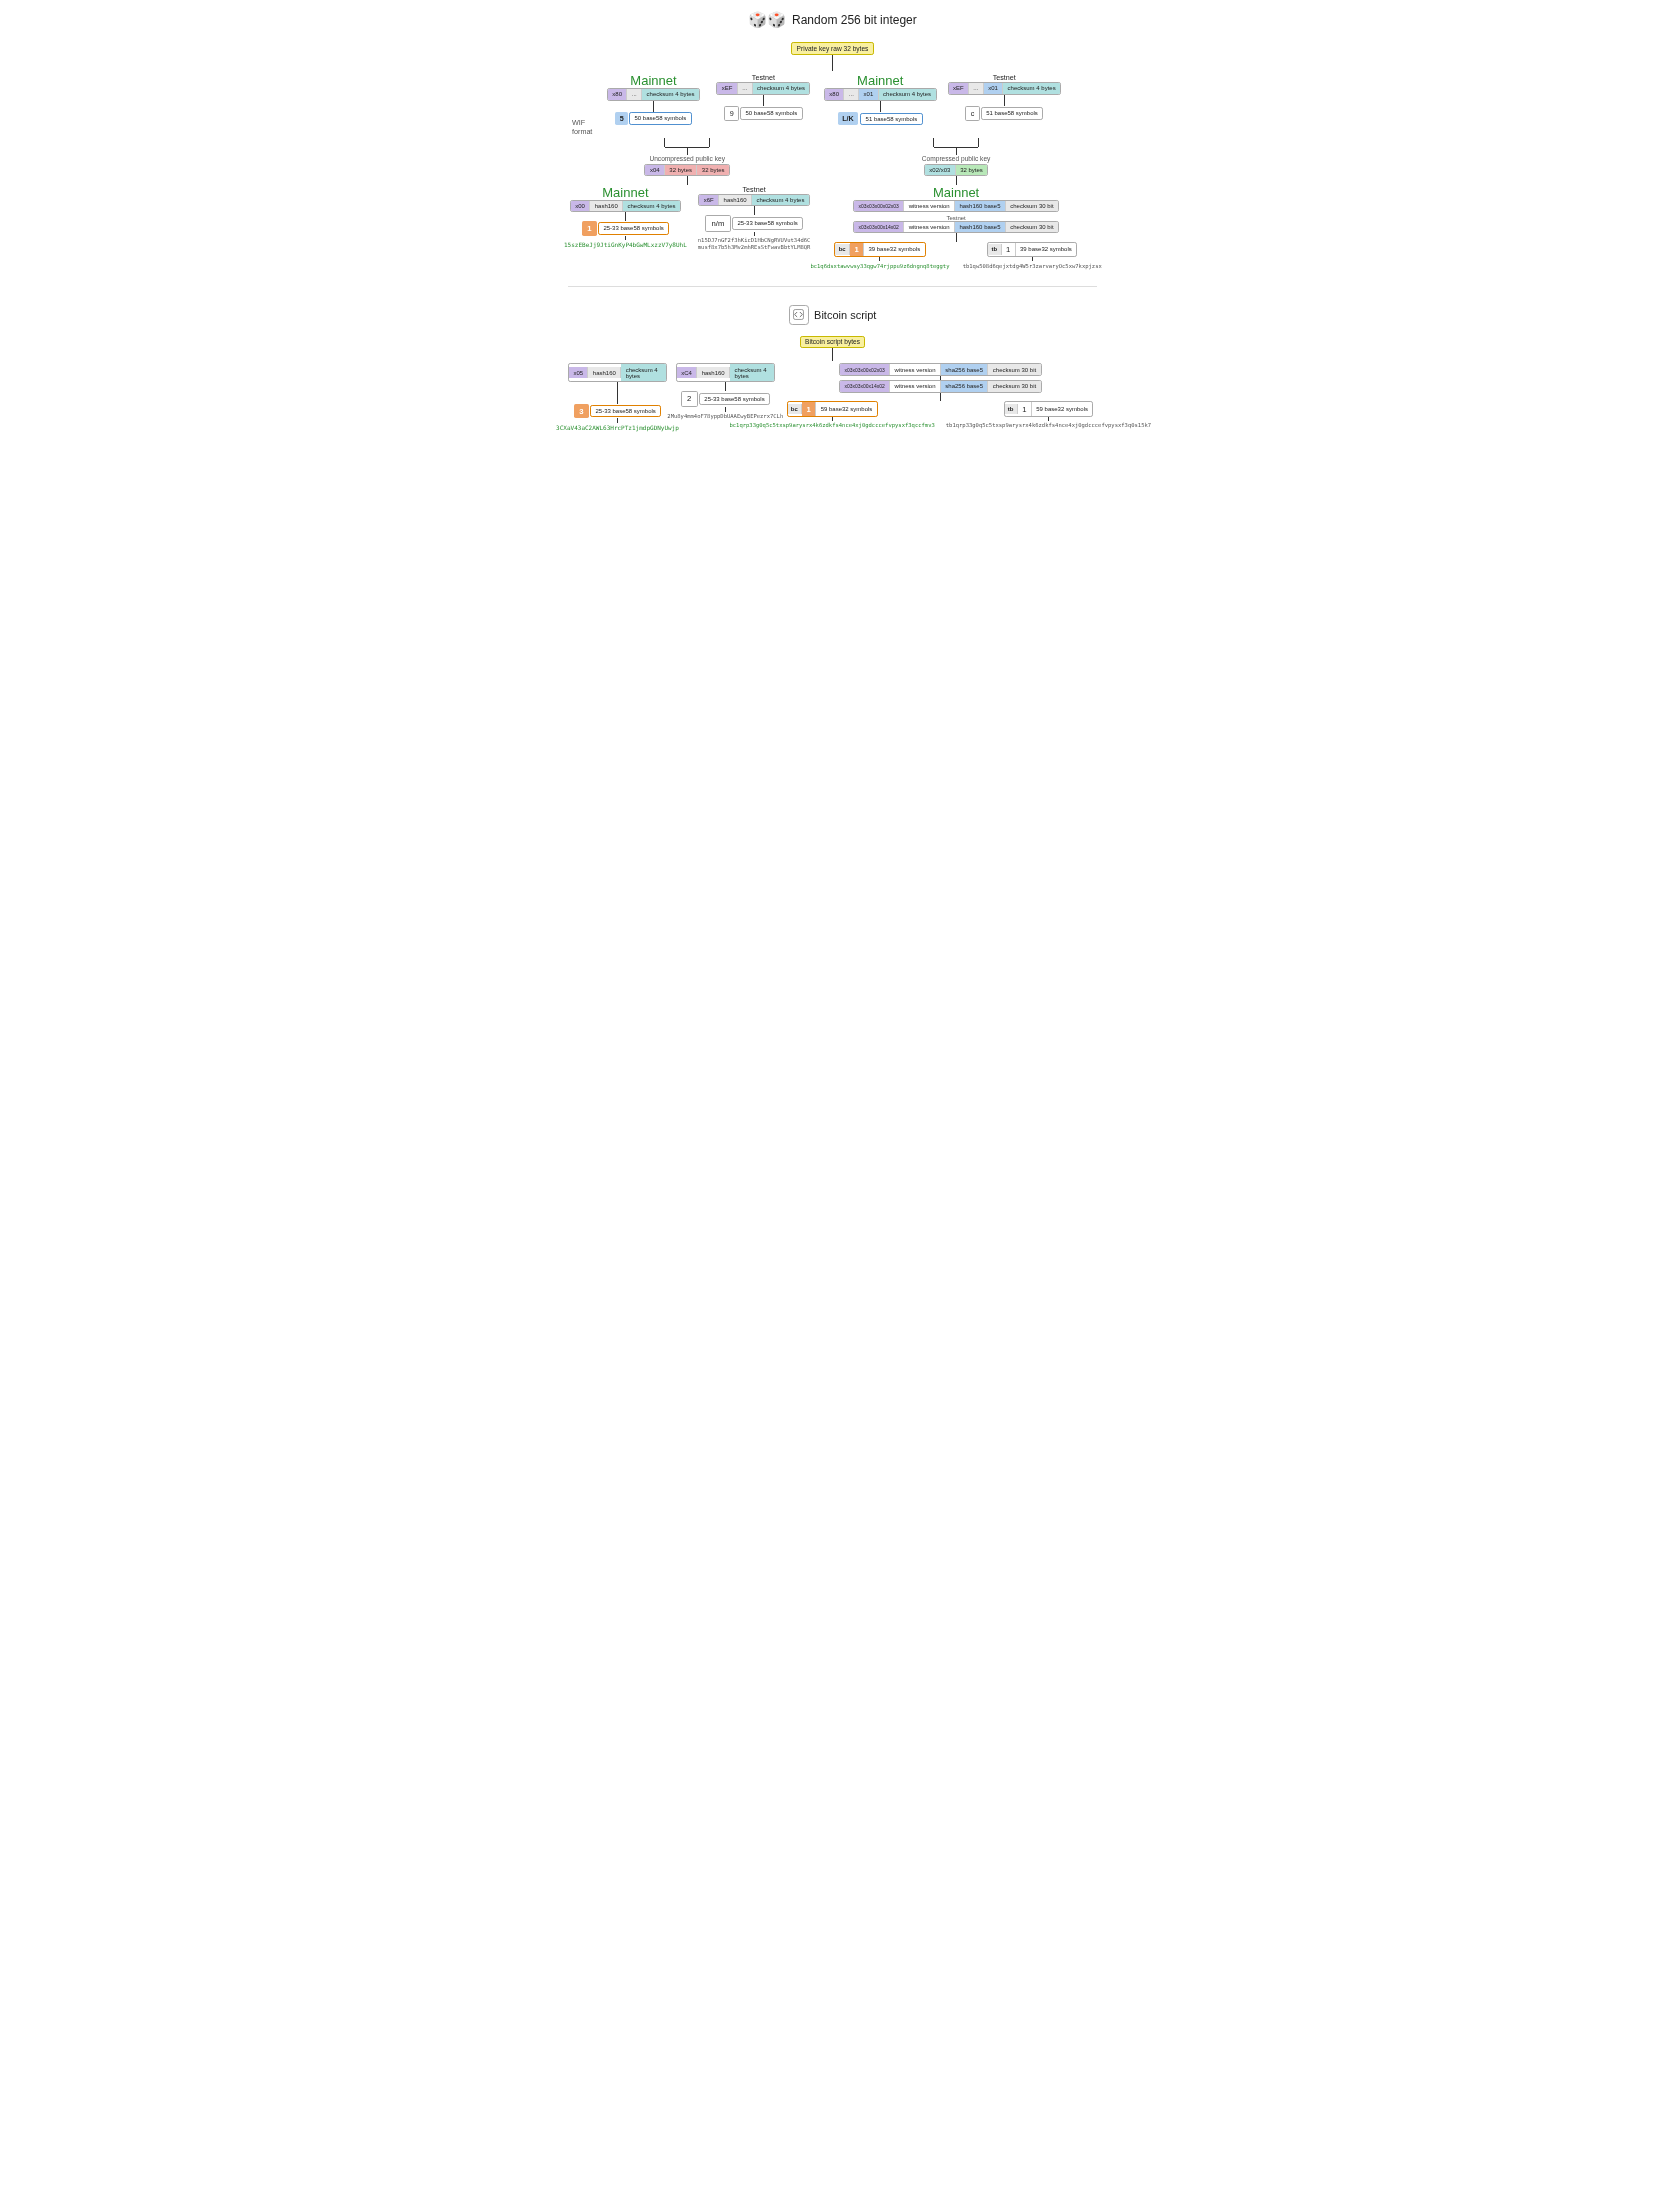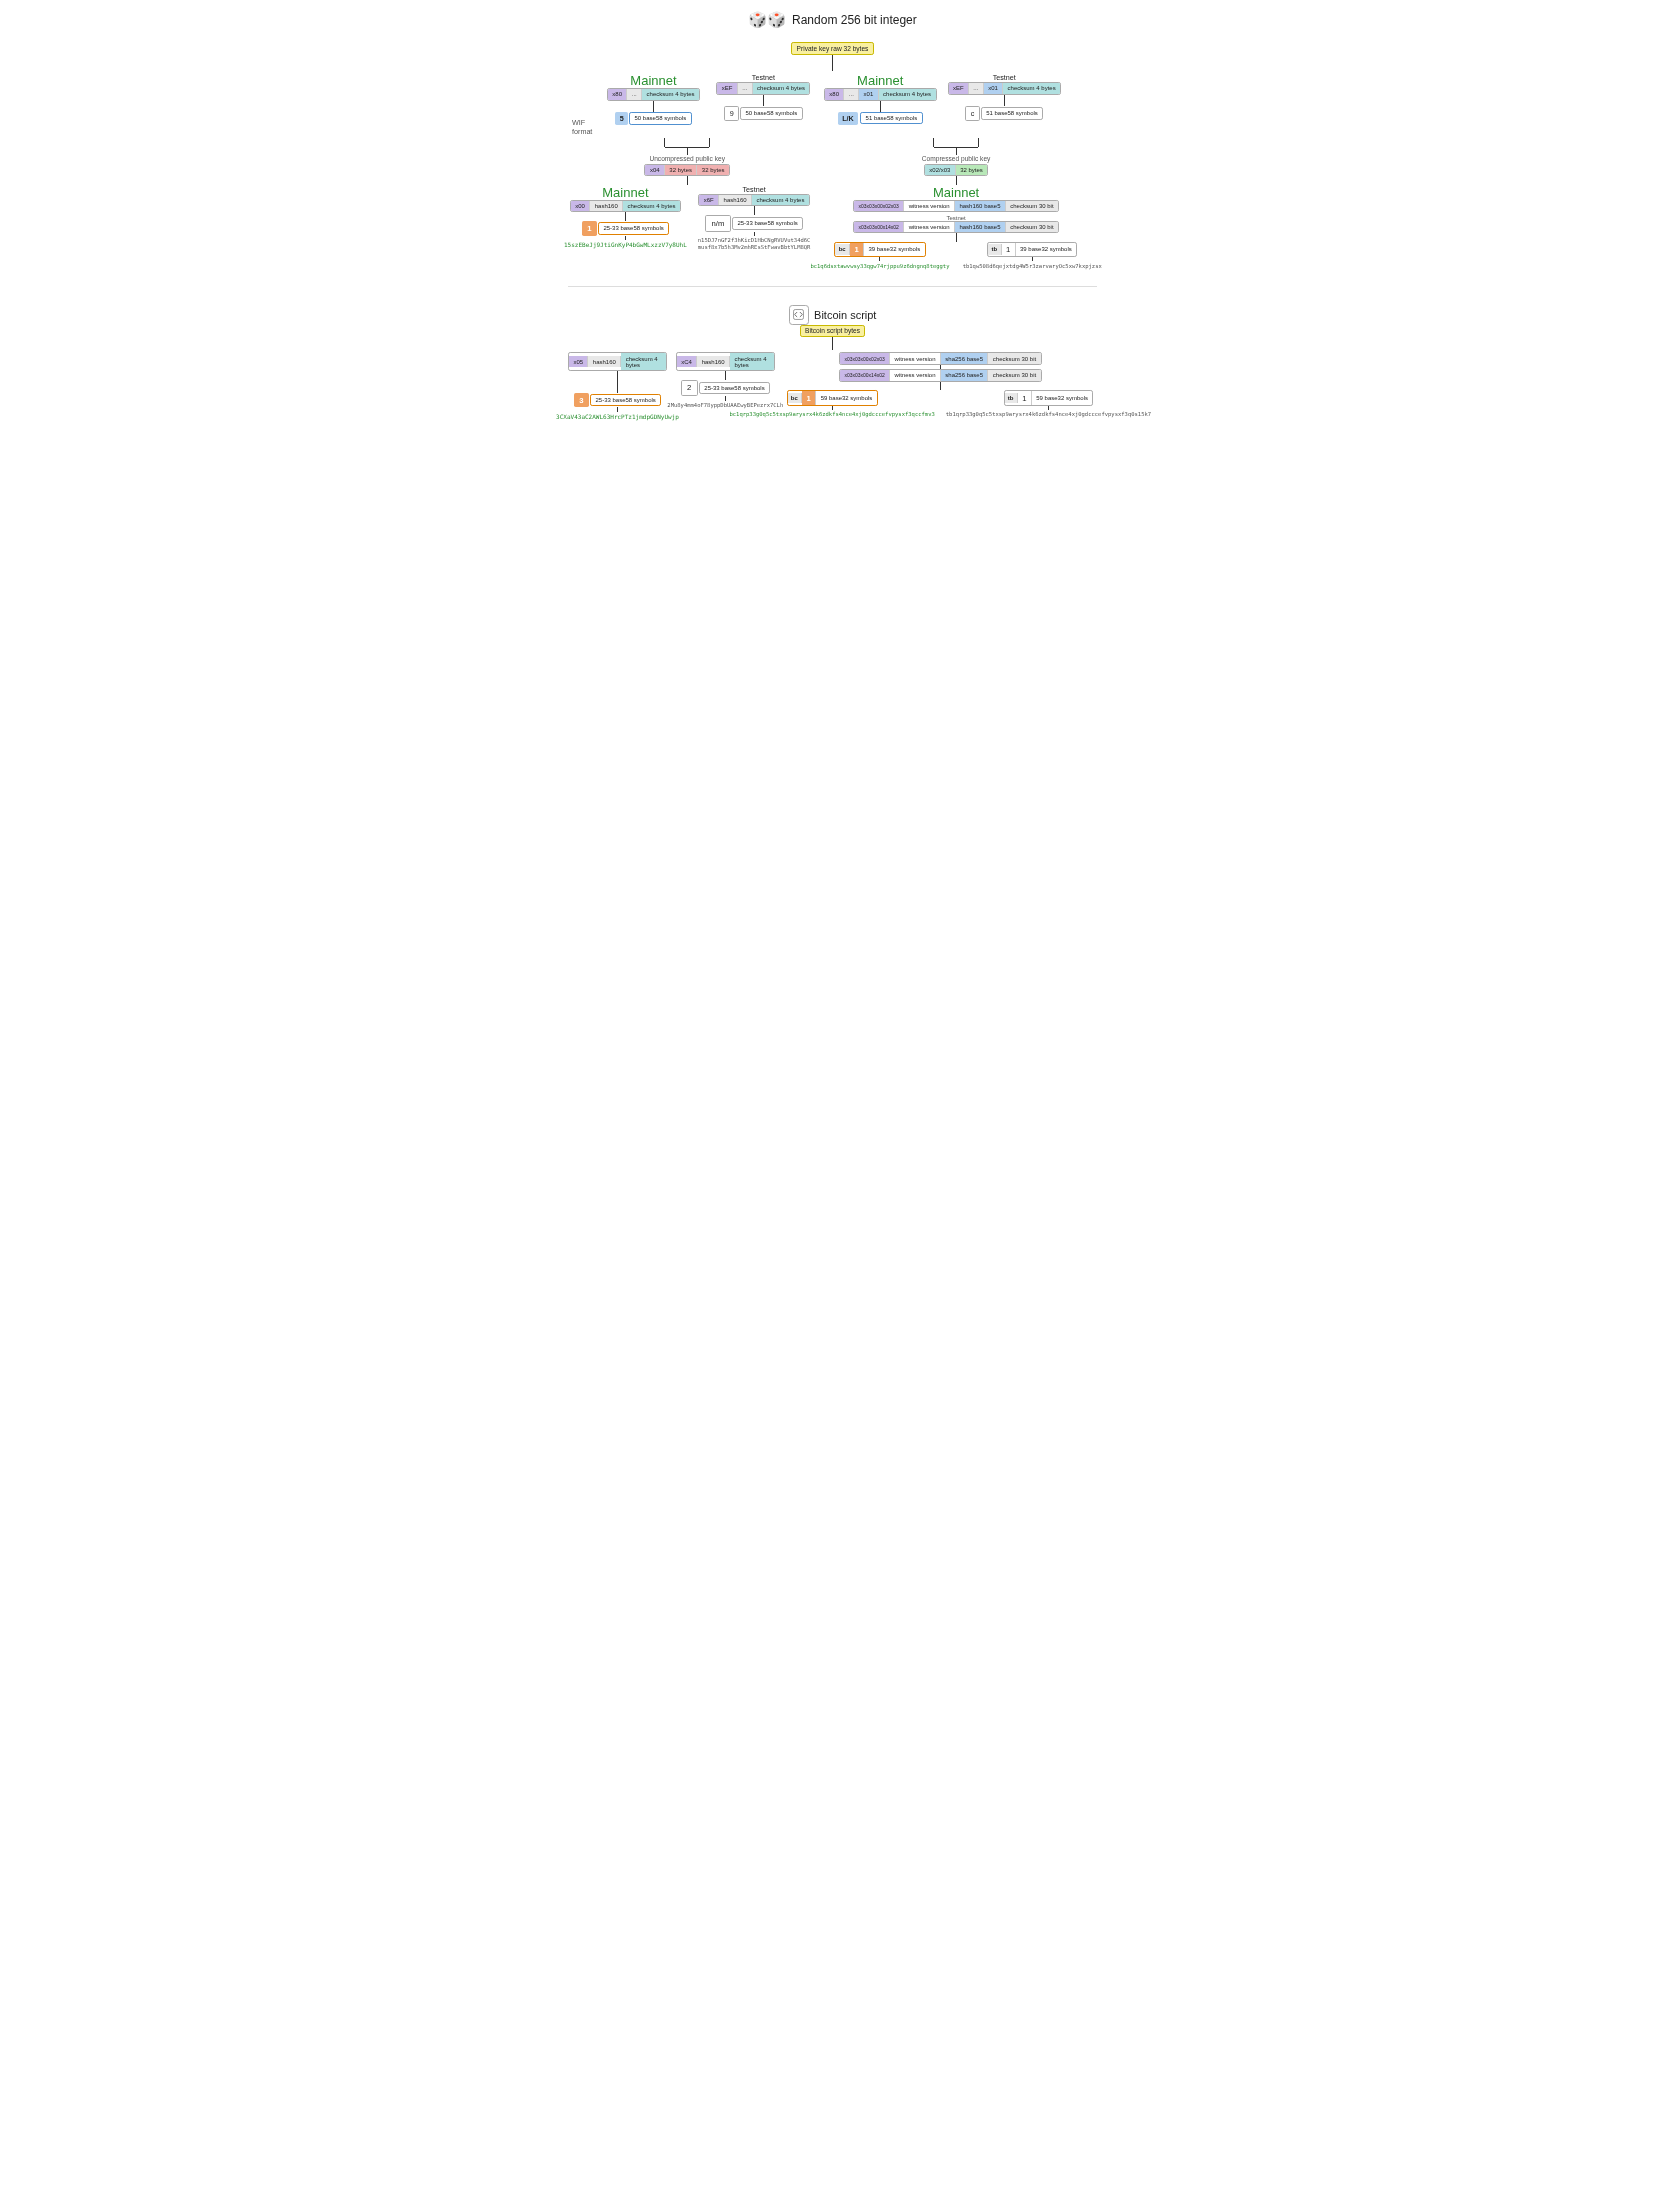--- a/index.html
+++ b/index.html
@@ -67,20 +67,21 @@
       margin: 17.6px 0;
     }
 
     
     .script-header {
       text-align: center;
       display: flex;
       align-items: center;
       justify-content: center;
       gap: 5.5px;
+      margin-bottom: 11px;
     }
     .script-icon {
       width: 20px;
       height: 20px;
       border: 1.1px solid #aaa;
       border-radius: 3.3px;
       display: flex;
       align-items: center;
       justify-content: center;
       font-size: 7.7px;
@@ -172,21 +173,21 @@
 
     <div class="flex-col" style="min-width:110px;">
       <div class="network-label-green">Mainnet</div>
       <div class="inline-box">
         <div class="seg-item seg purple">x80</div>
         <div class="seg-item seg gray">...</div>
         <div class="seg-item seg blue">x01</div>
         <div class="seg-item seg teal">checksum 4 bytes</div>
       </div>
       <div class="v-line" style="height:11px;"></div>
-      <div style="display:flex; align-items:flex-start; gap:2px;">
+      <div style="display:flex; align-items:flex-end; gap:2px;">
         <div class="seg blue" style="padding:2.2px 4.4px; border-radius:1.7px; font-weight:bold;">L/K</div>
         <div class="inline-box" style="border-color:#5090d0;">
           <div class="seg-item">51 base58 symbols</div>
         </div>
       </div>
     </div>
 
     <div class="flex-col" style="min-width:110px;">
       <div class="network-label-black">Testnet</div>
       <div class="inline-box">

